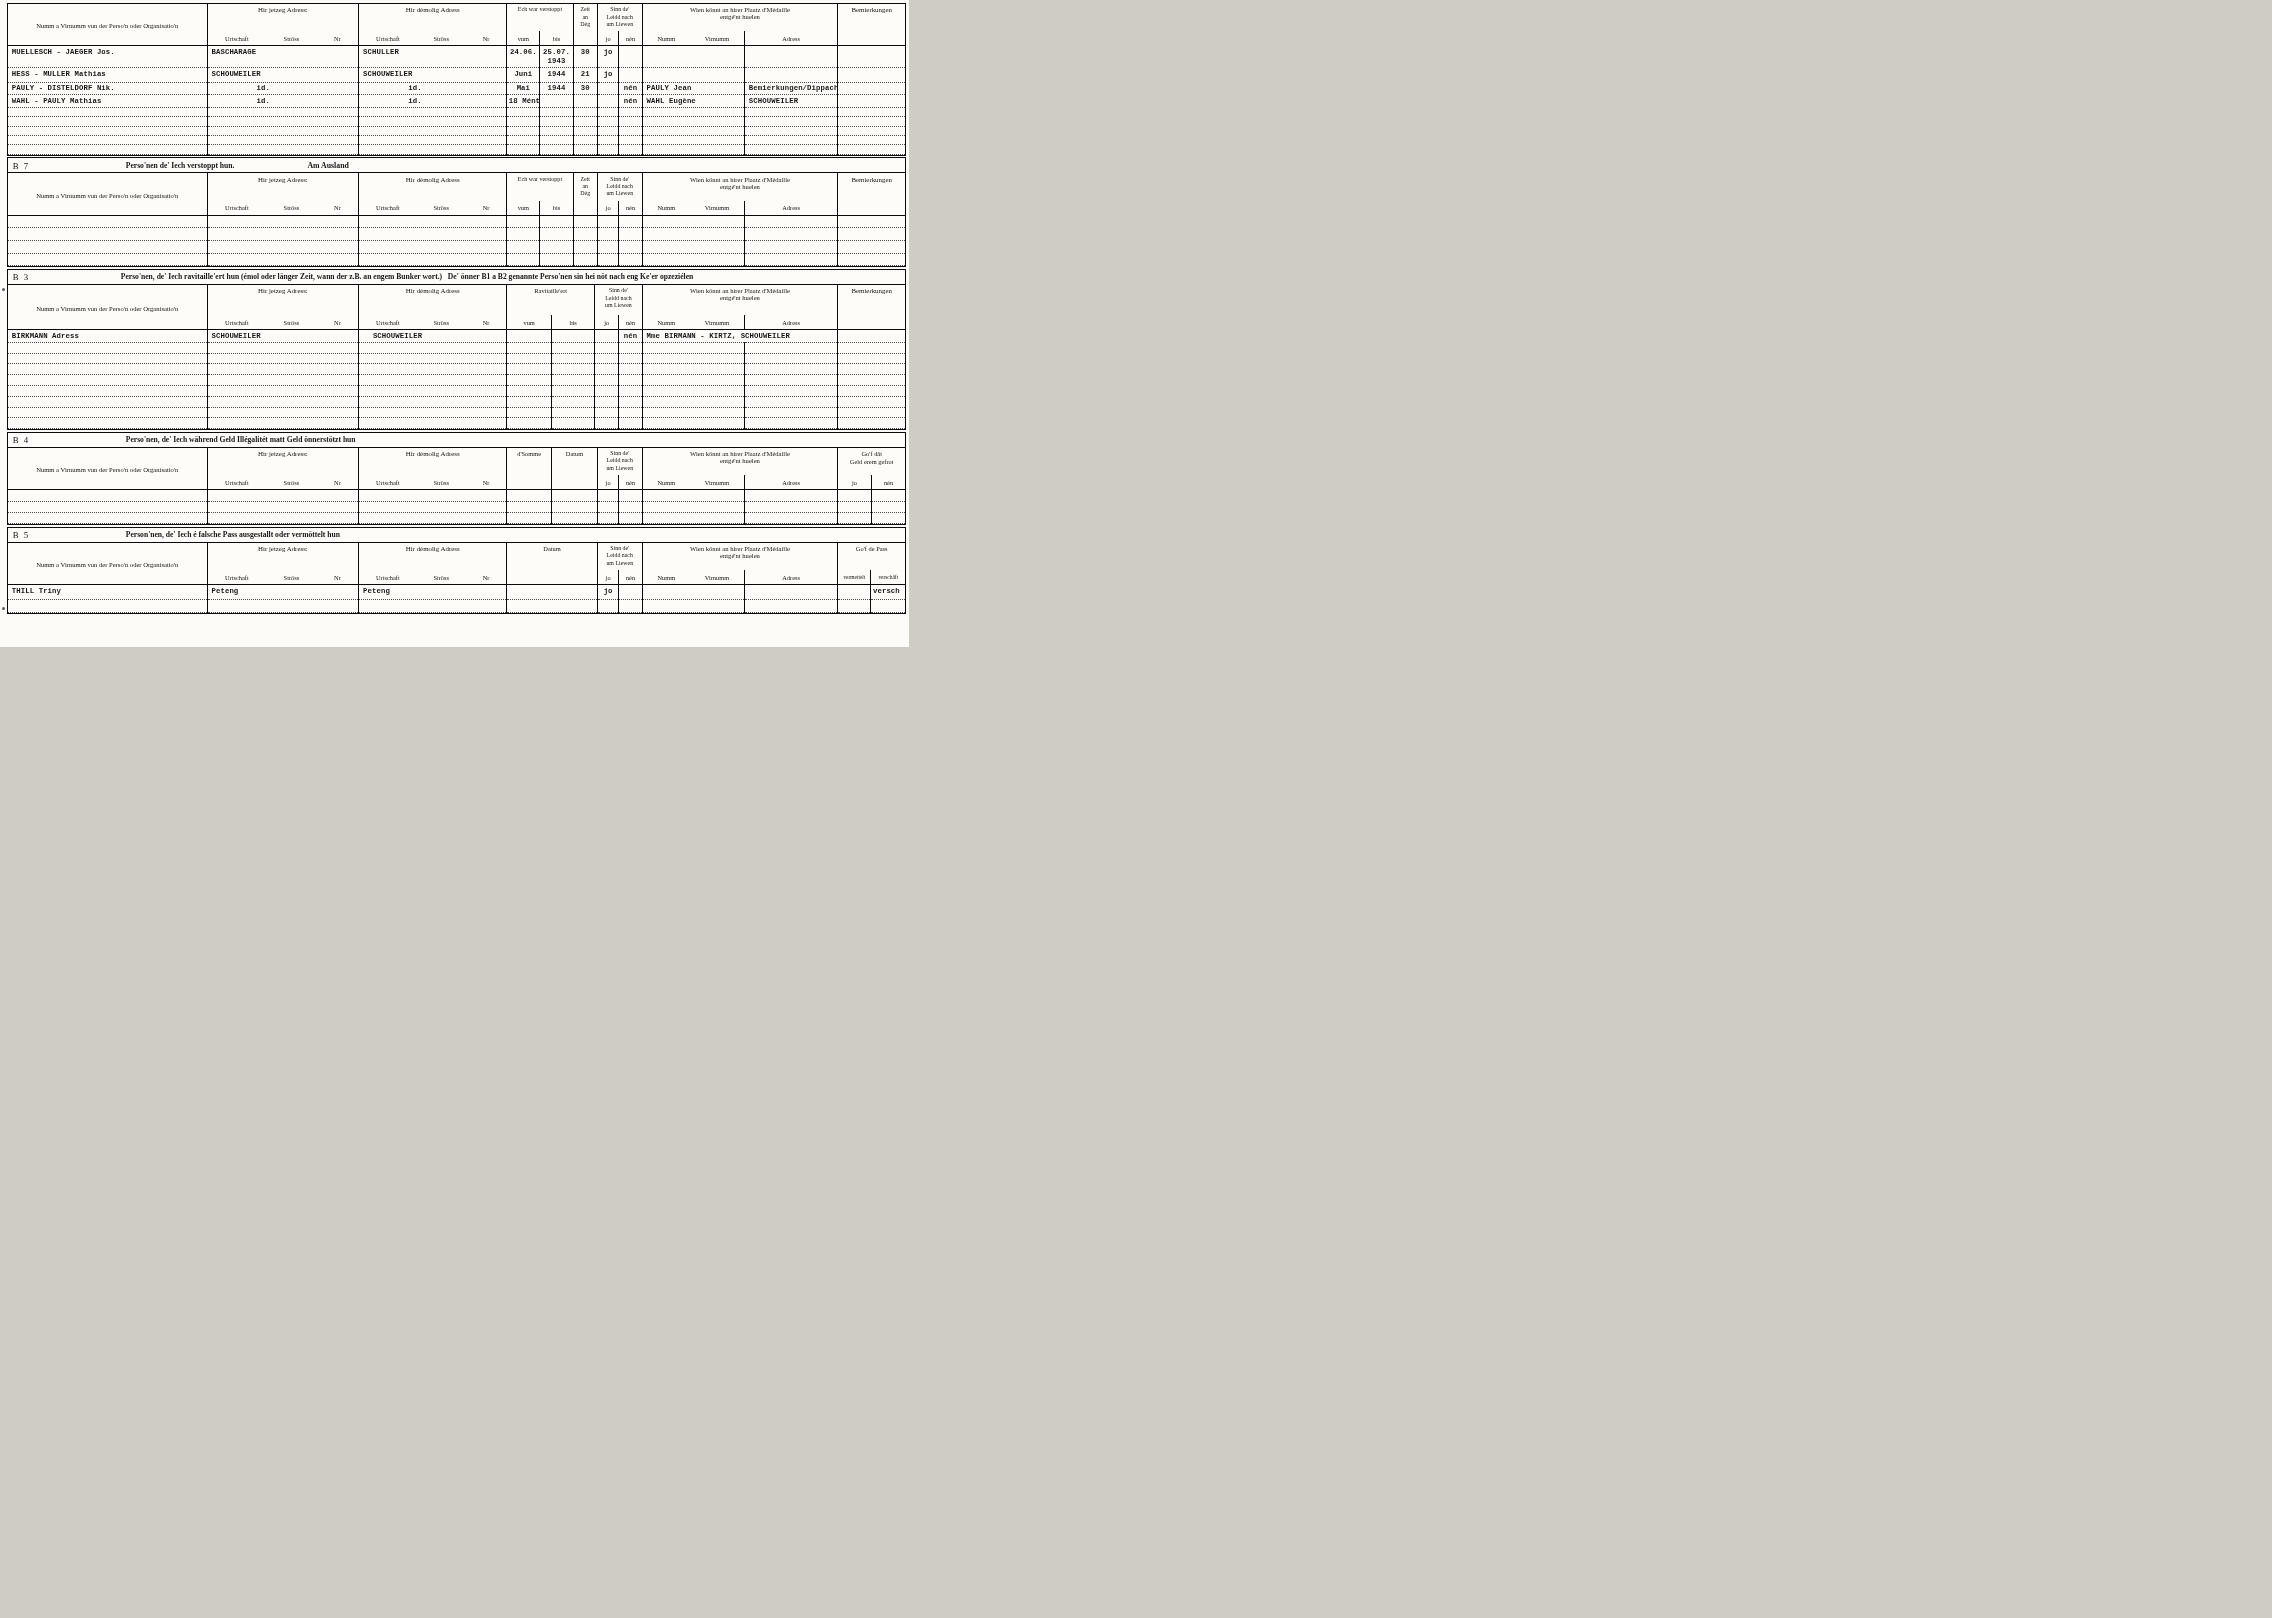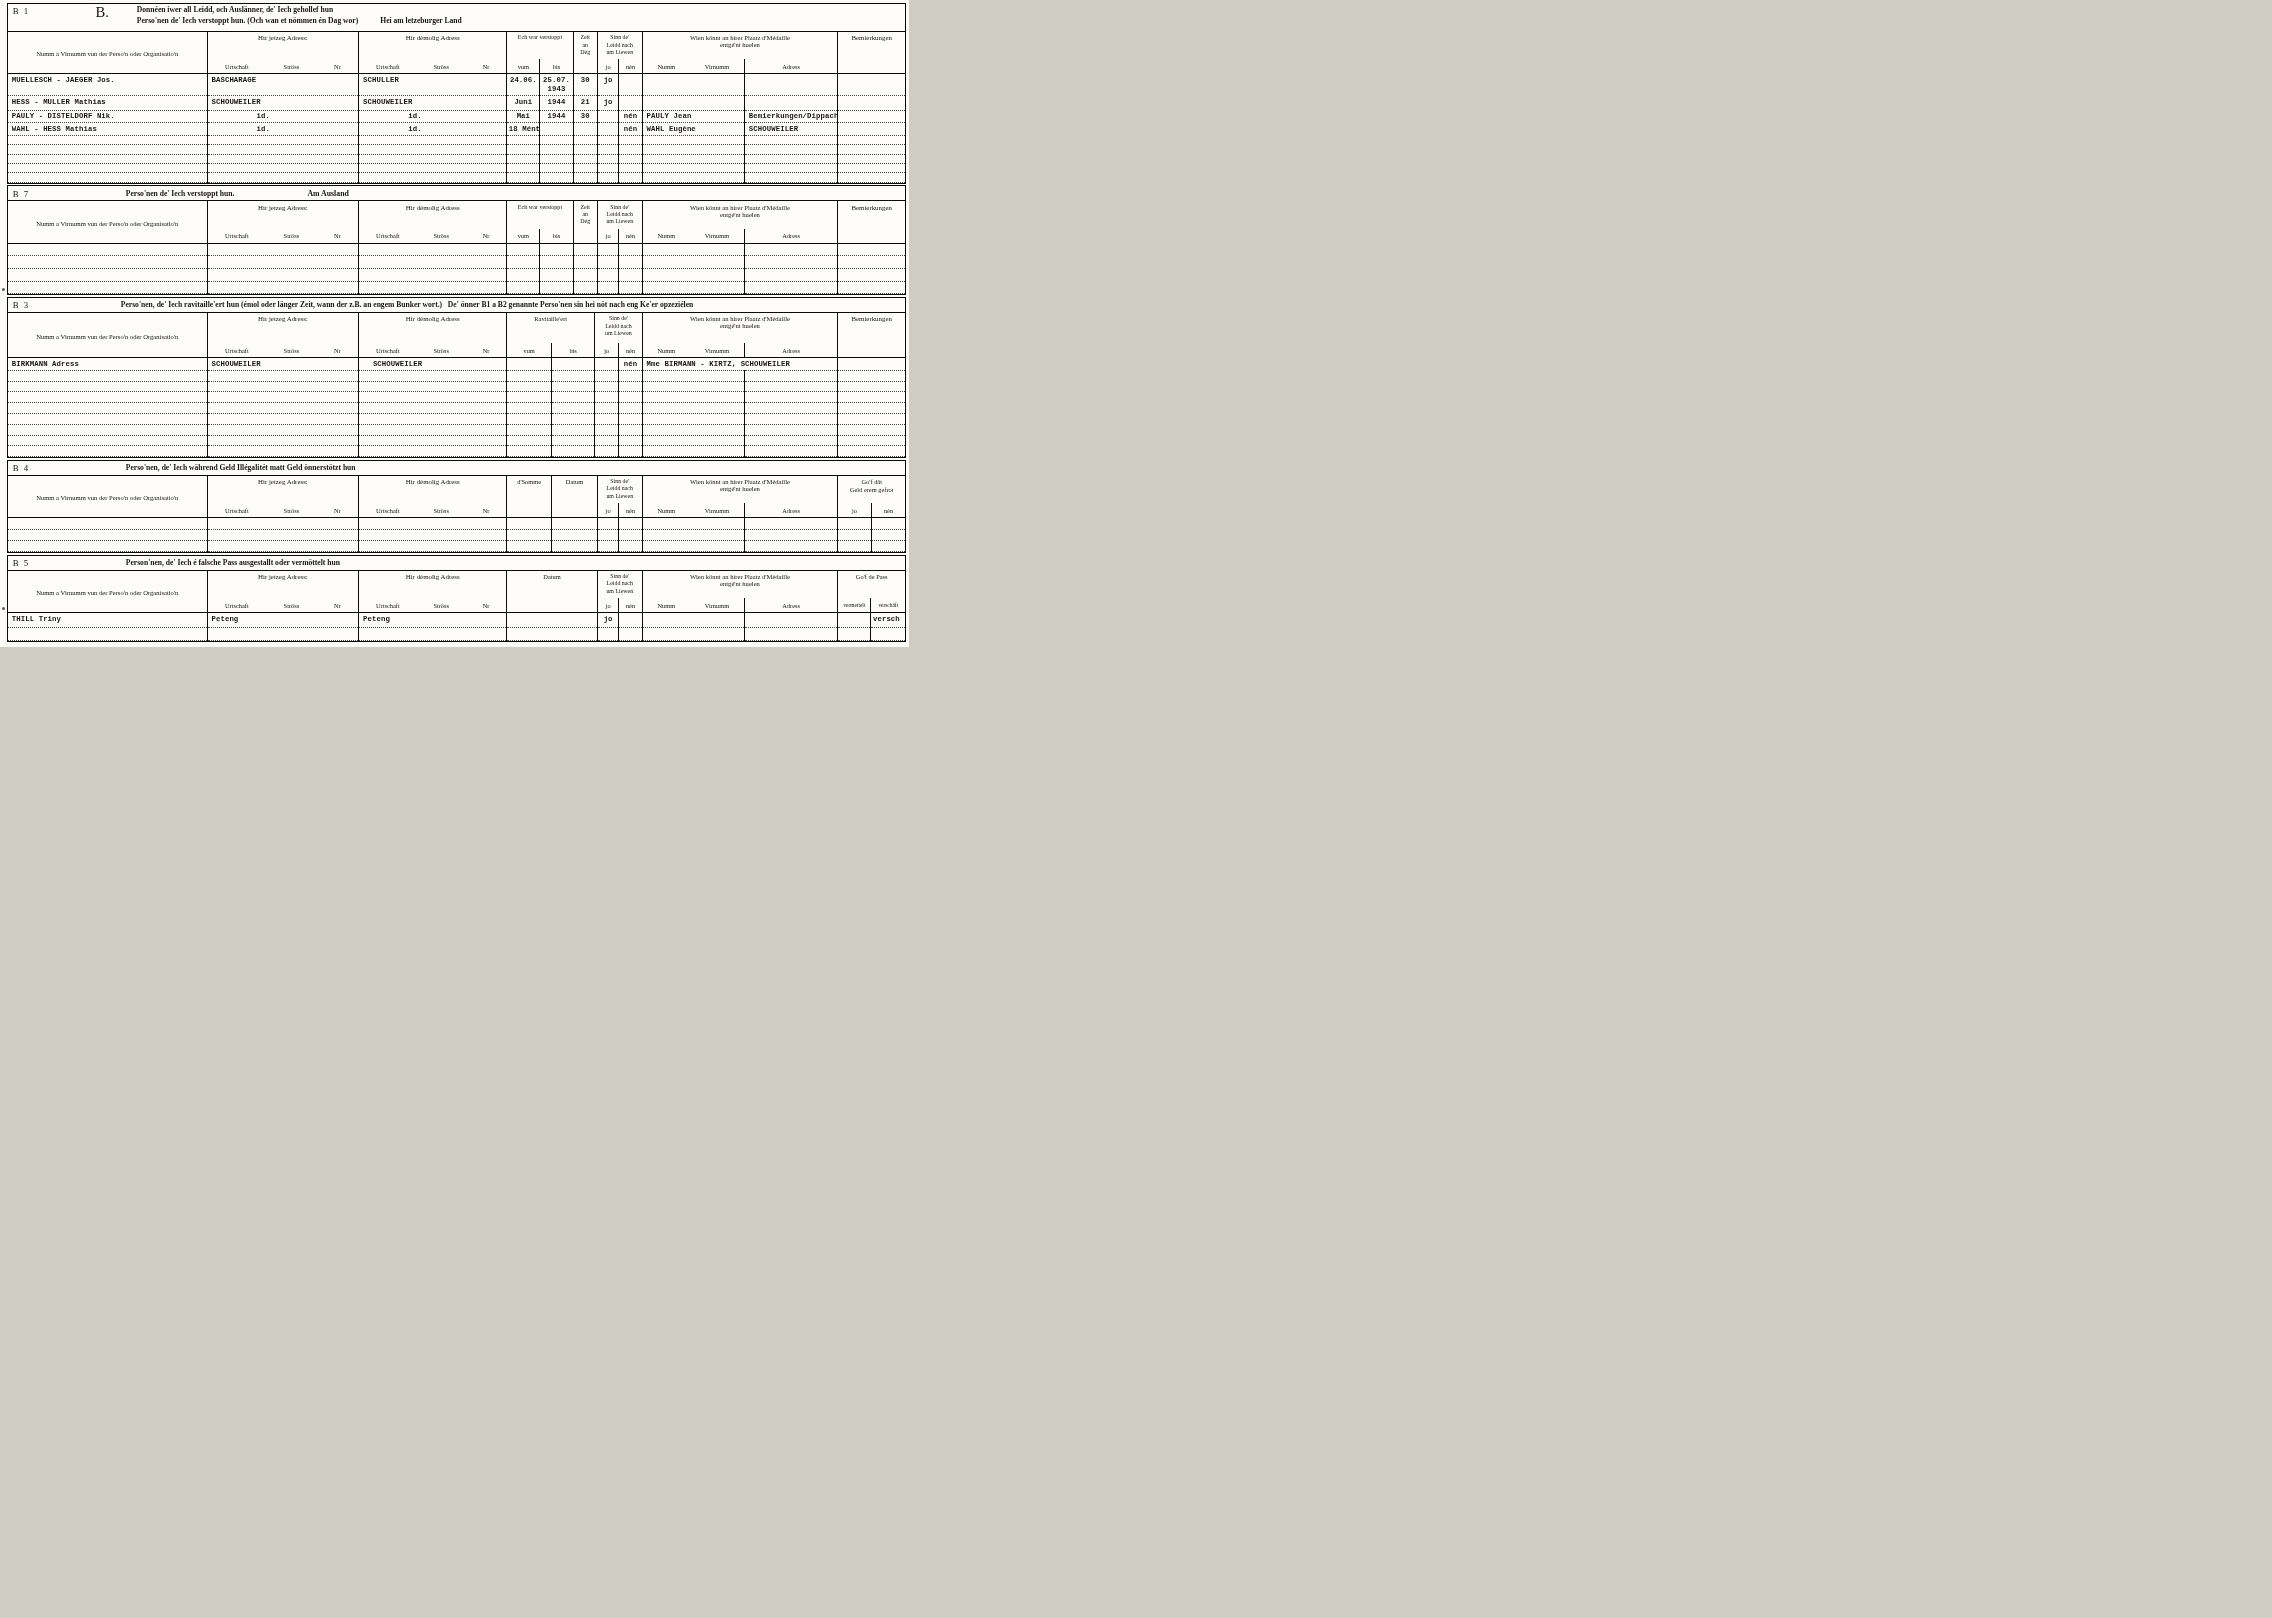--- a/index.html
+++ b/index.html
@@ -48,28 +48,20 @@
   tr.h44 td{ height:21.6px; } tr.h30 td{ height:14.7px; } tr.h26 td{ height:12.7px; }
 </style>
 </head>
 <body>
 
 <div class="page">
   <div class="punch" style="top:288px"></div>
   <div class="punch" style="top:607px"></div>
 
   <div class="section">
-    <div class="band" style="min-height:28px;">
-      <div class="sec-id">B 1</div>
-      <div class="big-letter">B.</div>
-      <div class="band-titles">
-        <div>Donnéen iwer all Leidd, och Auslänner, de' Iech gehollef hun</div>
-        <div><span>Perso'nen de' Iech verstoppt hun. (Och wan et nömmen én Dag wor)</span><span class="right-title">Hei am letzeburger Land</span></div>
-      </div>
-    </div>
     <table>
       <colgroup>
         <col style="width:22.2%">
           <col style="width:16.9%">
           <col style="width:16.5%">
           <col style="width:3.7%">
           <col style="width:3.7%">
           <col style="width:2.7%">
           <col style="width:2.4%">
           <col style="width:2.6%">
@@ -150,21 +142,21 @@
           <td class="vl t tc">Mai</td>
           <td class="vli t tc">1944</td>
           <td class="vl t tc">30</td>
           <td class="vl t tc"></td>
           <td class="vli t tc">nén</td>
           <td class="vl t">PAULY Jean</td>
           <td class="vli t">Bemierkungen/Dippach</td>
           <td class="vl t"></td>
         </tr>
         <tr class="h26">
-          <td class="t">WAHL - HESS Mathias</td>
+          <td class="t">WAHL - PAULY Mathias</td>
           <td class="vl t ind">id.</td>
           <td class="vl t ind">id.</td>
           <td class="vl t" style="white-space:nowrap;padding-left:1.5px;">18 Mént</td>
           <td class="vli t tc"></td>
           <td class="vl t tc"></td>
           <td class="vl t tc"></td>
           <td class="vli t tc">nén</td>
           <td class="vl t">WAHL Eugène</td>
           <td class="vli t">SCHOUWEILER</td>
           <td class="vl t"></td>

